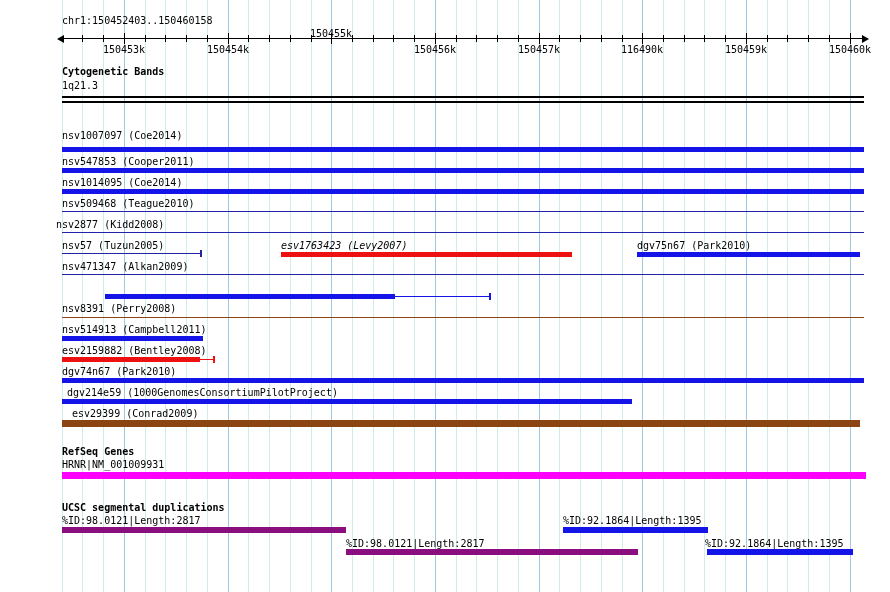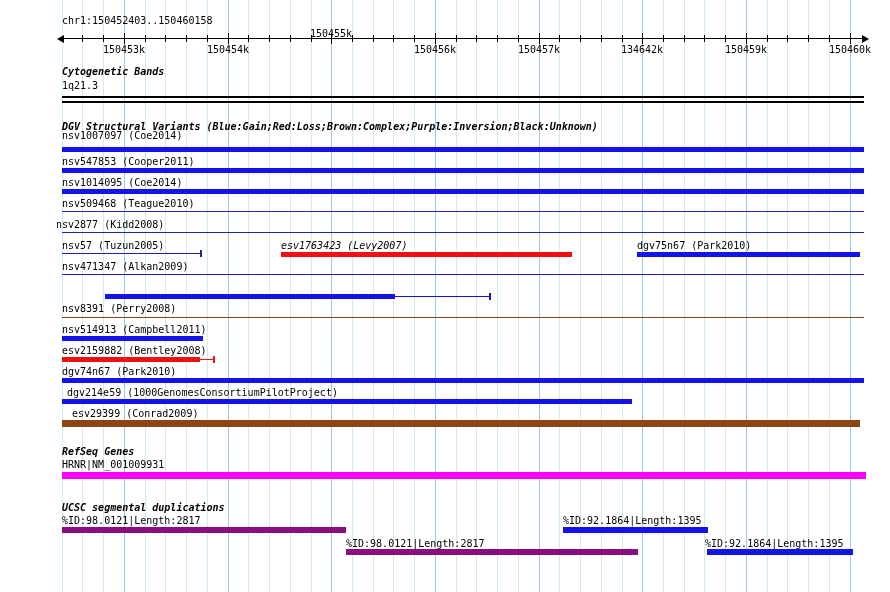--- a/index.html
+++ b/index.html
@@ -5,21 +5,21 @@
   * { margin:0; padding:0; box-sizing:border-box; }
   html,body { background:#ffffff; }
   #app {
     position:relative; width:890px; height:592px; background:#ffffff;
     font-family:"DejaVu Sans Mono","Liberation Mono",monospace;
     overflow:hidden; color:#000;
   }
   .layer { position:absolute; left:0; top:0; width:890px; height:592px; }
   .gridline { position:absolute; top:0; height:592px; width:1px; }
   .lbl { position:absolute; font-size:10px; line-height:11px; white-space:pre; color:#000; }
-  .title { font-weight:bold;font-style:italic; }
+  .title { font-weight:bold; }
   .seg { position:absolute; }
   .axisline { position:absolute; height:1px; background:#000; }
   .rtick { position:absolute; width:1px; background:#000; }
   .arrow { position:absolute; width:0; height:0; border-top:4px solid transparent; border-bottom:4px solid transparent; }
   .arrow.left  { border-right:7px solid #000; }
   .arrow.right { border-left:7px solid #000; }
   .bandbox { position:absolute; border-top:2px solid #000; border-bottom:2px solid #000; background:transparent; }
 </style>
 </head>
 <body>
@@ -104,36 +104,35 @@
       <div class="lbl" style="left: 96px; top: 44px; width: 56px; text-align: center;">150453k</div>
       <div class="rtick" style="left: 228px; top: 33px; height: 11px;"></div>
       <div class="lbl" style="left: 200px; top: 44px; width: 56px; text-align: center;">150454k</div>
       <div class="rtick" style="left: 331px; top: 33px; height: 11px;"></div>
       <div class="lbl" style="left: 303px; top: 28px; width: 56px; text-align: center;">150455k</div>
       <div class="rtick" style="left: 435px; top: 33px; height: 11px;"></div>
       <div class="lbl" style="left: 407px; top: 44px; width: 56px; text-align: center;">150456k</div>
       <div class="rtick" style="left: 539px; top: 33px; height: 11px;"></div>
       <div class="lbl" style="left: 511px; top: 44px; width: 56px; text-align: center;">150457k</div>
       <div class="rtick" style="left: 642px; top: 33px; height: 11px;"></div>
-      <div class="lbl" style="left: 614px; top: 44px; width: 56px; text-align: center;">134642k</div>
+      <div class="lbl" style="left: 614px; top: 44px; width: 56px; text-align: center;">116490k</div>
       <div class="rtick" style="left: 746px; top: 33px; height: 11px;"></div>
       <div class="lbl" style="left: 718px; top: 44px; width: 56px; text-align: center;">150459k</div>
       <div class="rtick" style="left: 850px; top: 33px; height: 11px;"></div>
       <div class="lbl" style="left: 822px; top: 44px; width: 56px; text-align: center;">150460k</div>
     </div>
 
   <div class="lbl" style="left:62px;top:15px">chr1:150452403..150460158</div>
 
   <div class="lbl title" style="left:62px;top:66px">Cytogenetic Bands</div>
   <div class="lbl" style="left:62px;top:80px">1q21.3</div>
   <div id="cytoband-layer" class="layer">
       <div class="bandbox" style="left: 62px; top: 96px; width: 802px; height: 7px; border-color: rgb(0, 0, 0);"></div>
     </div>
 
-  <div class="lbl title" style="left:62px;top:121px">DGV Structural Variants (Blue:Gain;Red:Loss;Brown:Complex;Purple:Inversion;Black:Unknown)</div>
   <div id="dgv-layer" class="layer">
       <div class="lbl" style="left: 62px; top: 130px;">nsv1007097 (Coe2014)</div>
       <div class="seg" style="top: 147px; background: rgb(20, 20, 232); left: 62px; width: 802px; height: 5px;"></div>
       <div class="lbl" style="left: 62px; top: 156px;">nsv547853 (Cooper2011)</div>
       <div class="seg" style="top: 168px; background: rgb(20, 20, 232); left: 62px; width: 802px; height: 5px;"></div>
       <div class="lbl" style="left: 62px; top: 177px;">nsv1014095 (Coe2014)</div>
       <div class="seg" style="top: 189px; background: rgb(20, 20, 232); left: 62px; width: 802px; height: 5px;"></div>
       <div class="lbl" style="left: 62px; top: 198px;">nsv509468 (Teague2010)</div>
       <div class="seg" style="top: 211px; background: rgb(35, 35, 170); left: 62px; width: 802px; height: 1px;"></div>
       <div class="lbl" style="left: 56px; top: 219px;">nsv2877 (Kidd2008)</div>

